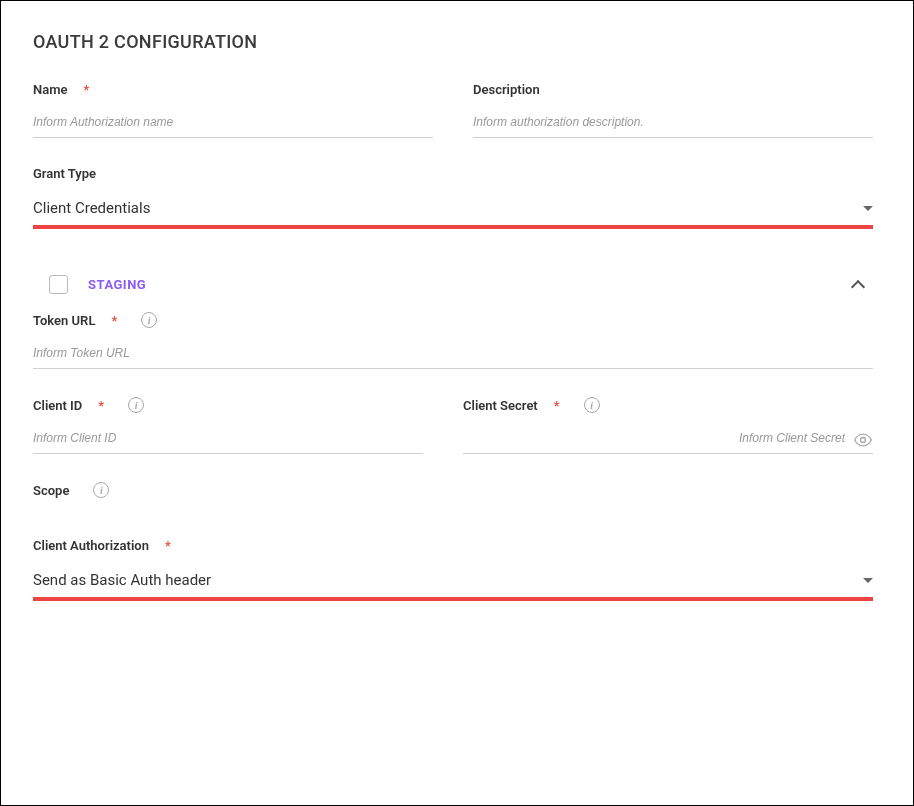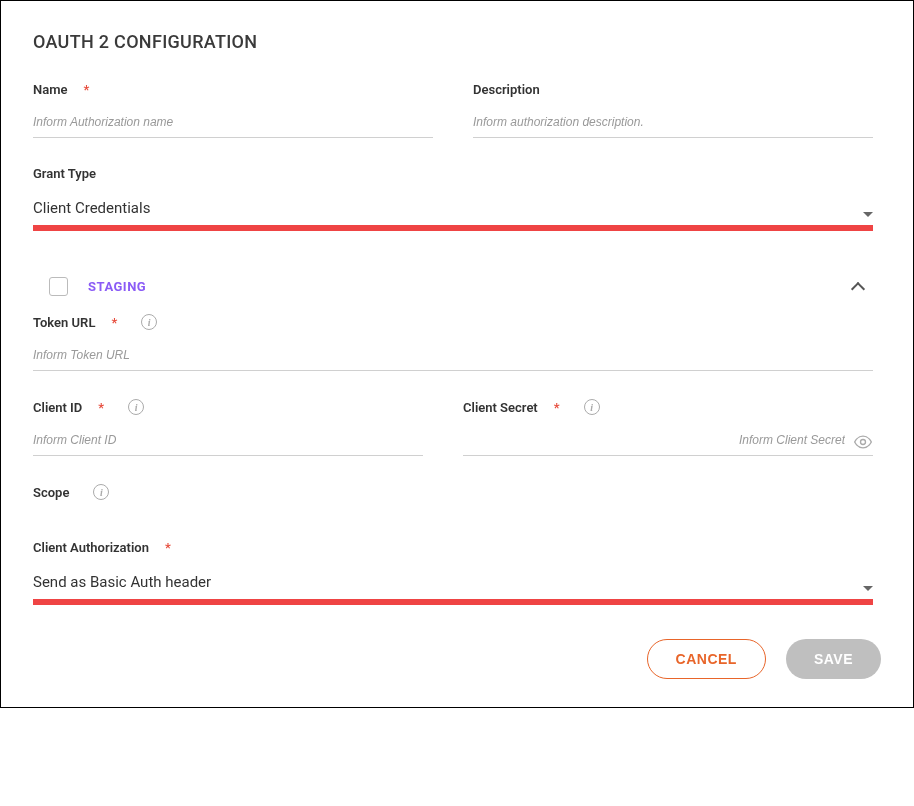--- a/index.html
+++ b/index.html
@@ -4,21 +4,21 @@
 <style>
   * { box-sizing: border-box; }
   html, body { margin: 0; padding: 0; }
   body {
     font-family: -apple-system, BlinkMacSystemFont, "Segoe UI", Roboto, "Helvetica Neue", Arial, sans-serif;
     background: #fff;
     color: #333;
   }
   .dialog {
     width: 914px;
-    height: 708px;
+    height: 806px;
     border: 1px solid #000;
     background: #fff;
     position: relative;
     display: flex;
     flex-direction: column;
     padding: 0;
   }
   .dialog-inner {
     flex: 1;
     overflow: hidden;
@@ -67,22 +67,22 @@
     padding: 6px 0 8px 0;
     font-size: 12px;
     font-style: italic;
     color: #555;
     background: transparent;
     outline: none;
   }
   .input-underline::placeholder { color: #999; font-style: italic; }
 
   .select-row {
-    display: flex; align-items: flex-end; justify-content: space-between;
-    border-bottom: 6px solid #ef4444;
+    display: flex; align-items: center; justify-content: space-between;
+    border-bottom: 4px solid #ef4444;
     padding: 6px 0 8px 0;
     cursor: pointer;
     margin-top: 12px;
   }
   .select-value { font-size: 15px; color: #333; }
   .select-placeholder { color: #999; font-style: italic; }
 
   .dropdown-icon {
     width: 0; height: 0;
     border-left: 5px solid transparent;
@@ -270,17 +270,13 @@
             <span class="select-value">Send as Basic Auth header</span>
             <span class="dropdown-icon"></span>
           </div>
         </div>
       </div>
 
       <div style="height:30px"></div>
     </div>
   </div>
 
-  <div class="footer">
-    <button class="btn btn-cancel">CANCEL</button>
-    <button class="btn btn-save">SAVE</button>
-  </div>
 </div>
 
 </body></html>

